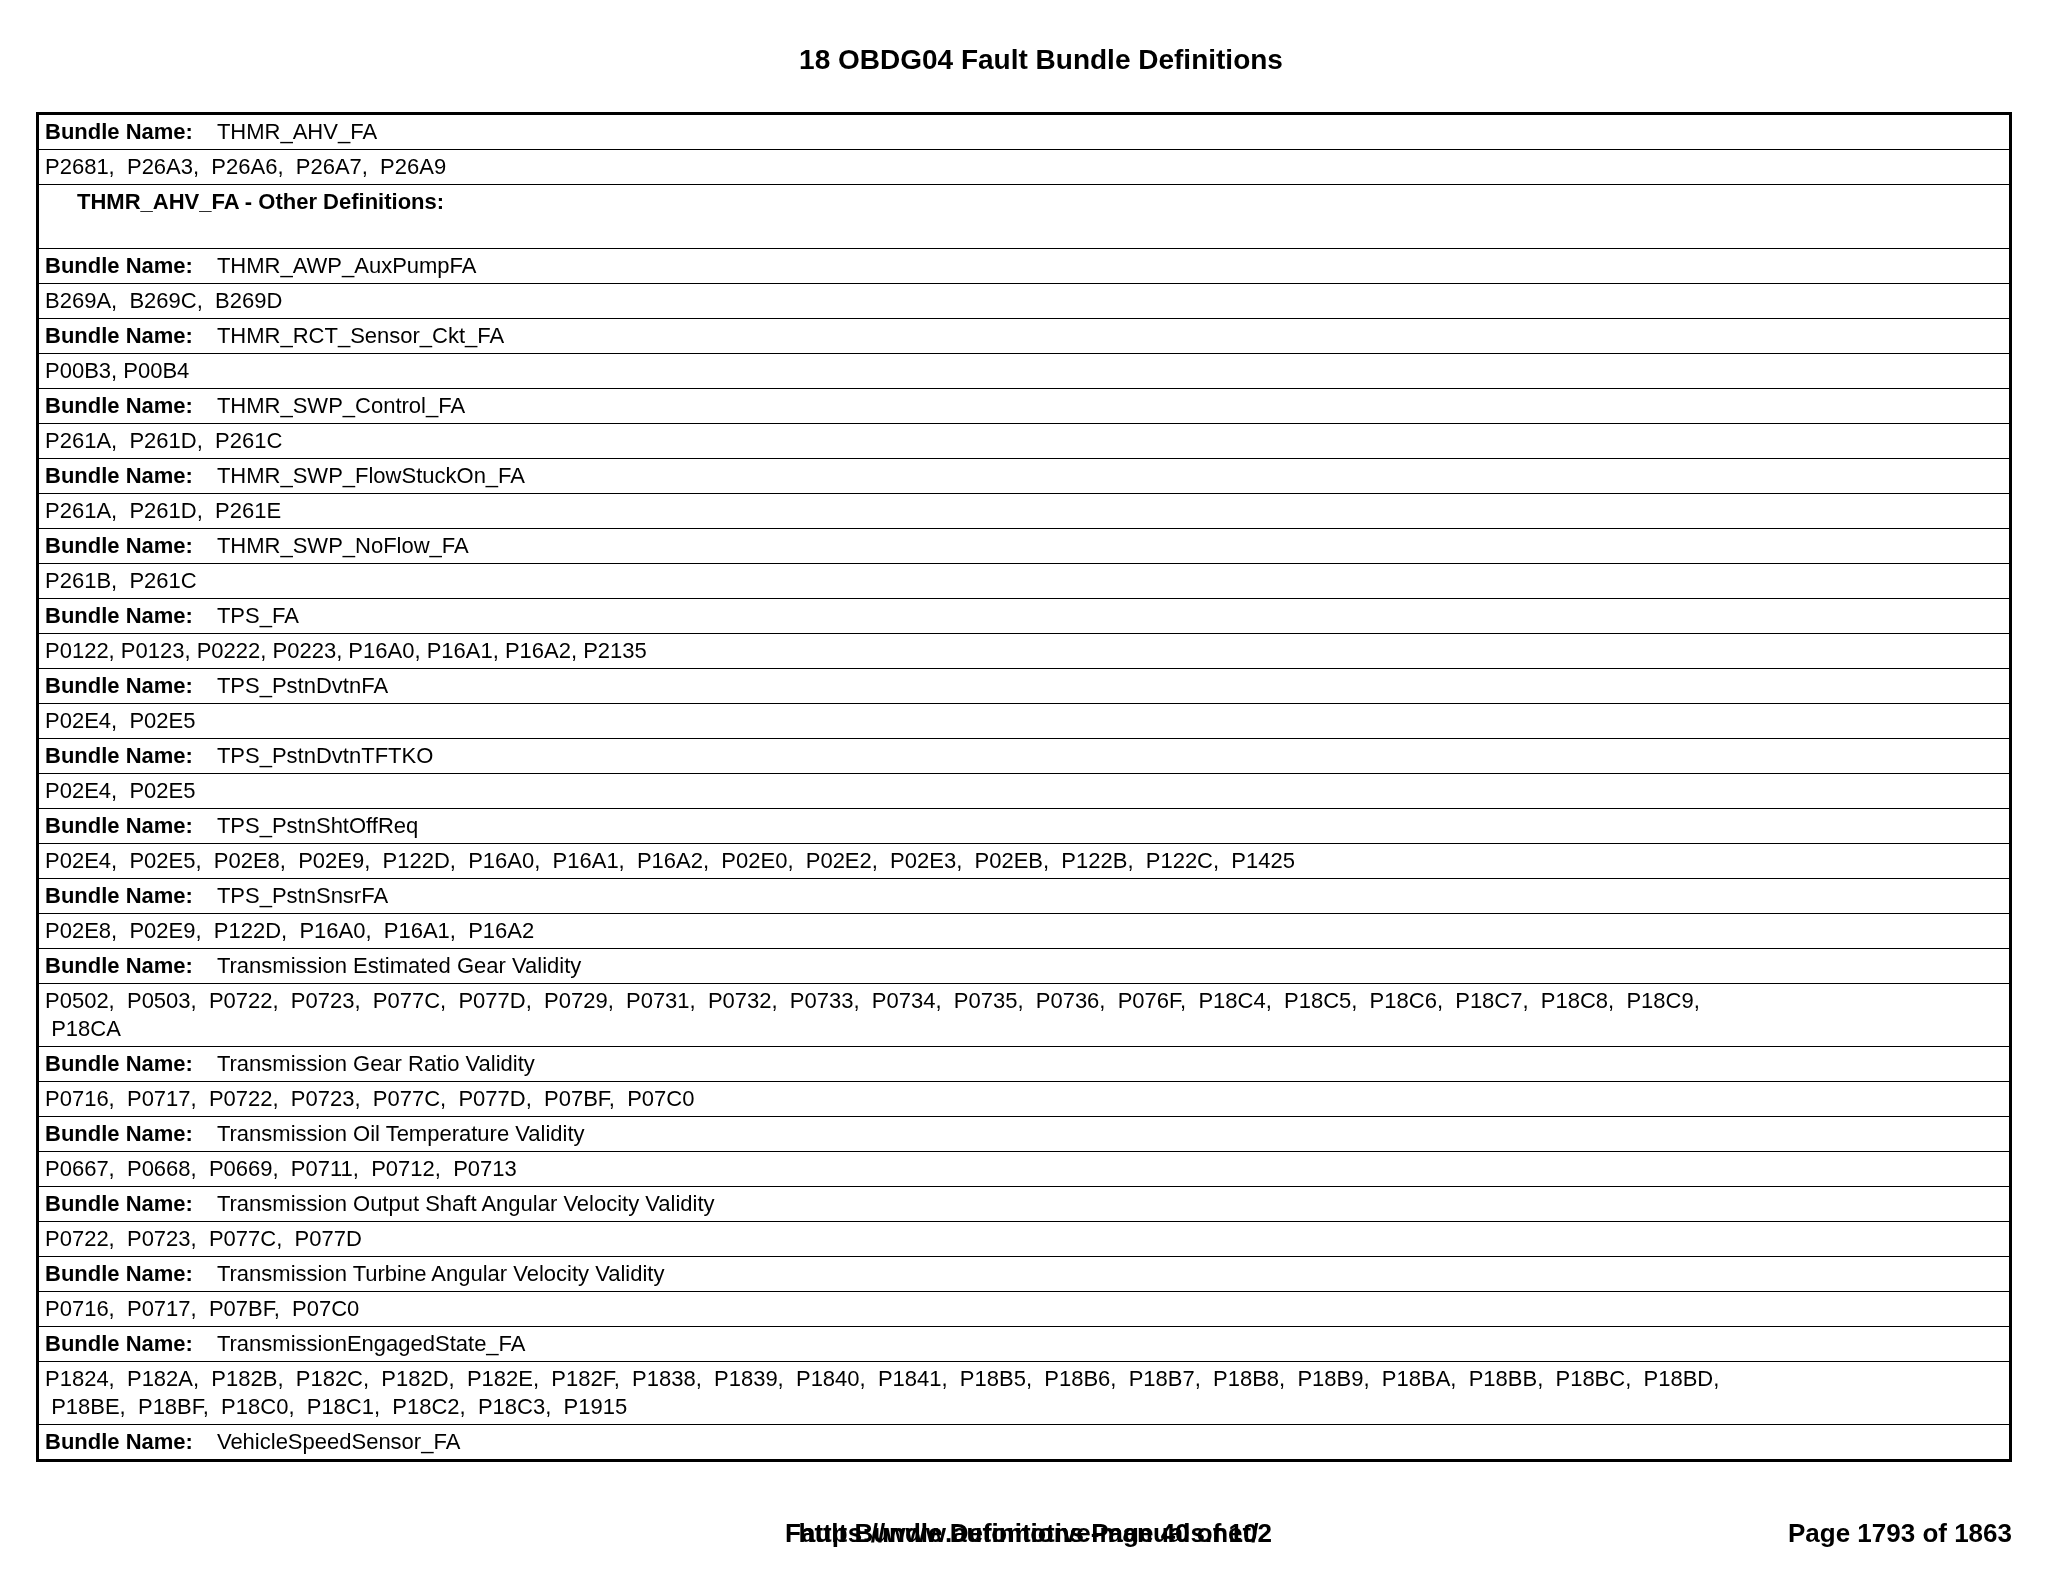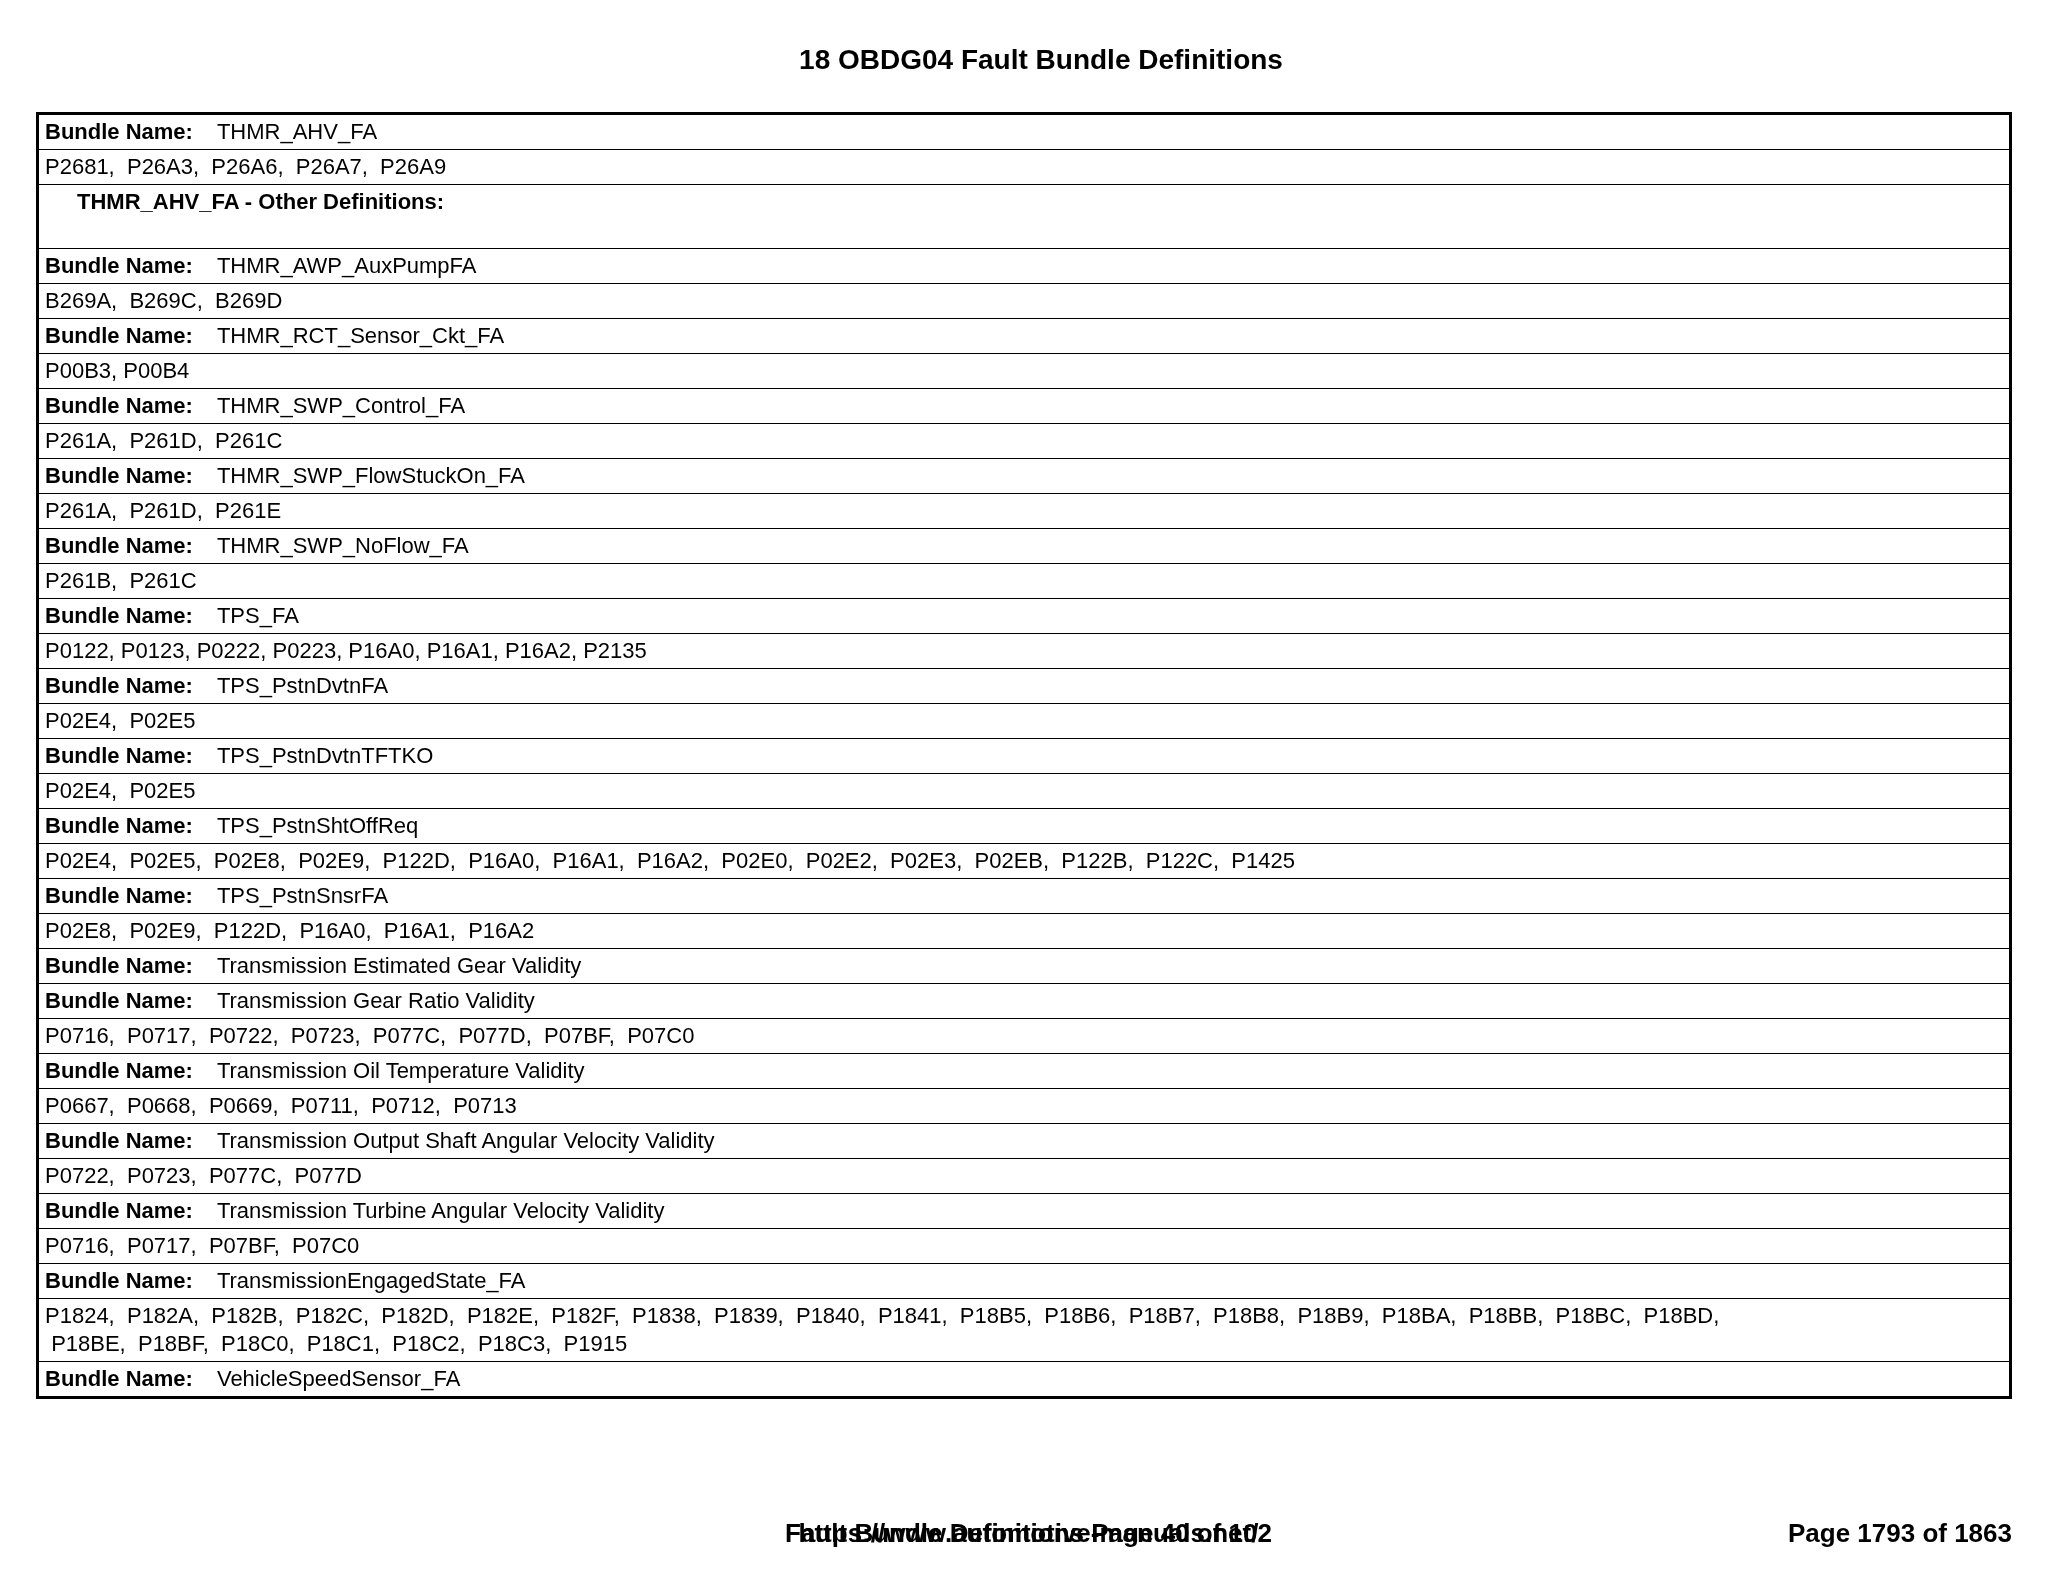--- a/index.html
+++ b/index.html
@@ -104,20 +104,22 @@
     <div class="row codes">P0122, P0123, P0222, P0223, P16A0, P16A1, P16A2, P2135</div>
     <div class="row bundle"><span class="label">Bundle Name:</span><span class="name">TPS_PstnDvtnFA</span></div>
     <div class="row codes">P02E4,  P02E5</div>
     <div class="row bundle"><span class="label">Bundle Name:</span><span class="name">TPS_PstnDvtnTFTKO</span></div>
     <div class="row codes">P02E4,  P02E5</div>
     <div class="row bundle"><span class="label">Bundle Name:</span><span class="name">TPS_PstnShtOffReq</span></div>
     <div class="row codes">P02E4,  P02E5,  P02E8,  P02E9,  P122D,  P16A0,  P16A1,  P16A2,  P02E0,  P02E2,  P02E3,  P02EB,  P122B,  P122C,  P1425</div>
     <div class="row bundle"><span class="label">Bundle Name:</span><span class="name">TPS_PstnSnsrFA</span></div>
     <div class="row codes">P02E8,  P02E9,  P122D,  P16A0,  P16A1,  P16A2</div>
     <div class="row bundle"><span class="label">Bundle Name:</span><span class="name">Transmission Estimated Gear Validity</span></div>
+    <div class="row codes">P0502,  P0503,  P0722,  P0723,  P077C,  P077D,  P0729,  P0731,  P0732,  P0733,  P0734,  P0735,  P0736,  P076F,  P18C4,  P18C5,  P18C6,  P18C7,  P18C8,  P18C9,
+ P18CA</div>
     <div class="row bundle"><span class="label">Bundle Name:</span><span class="name">Transmission Gear Ratio Validity</span></div>
     <div class="row codes">P0716,  P0717,  P0722,  P0723,  P077C,  P077D,  P07BF,  P07C0</div>
     <div class="row bundle"><span class="label">Bundle Name:</span><span class="name">Transmission Oil Temperature Validity</span></div>
     <div class="row codes">P0667,  P0668,  P0669,  P0711,  P0712,  P0713</div>
     <div class="row bundle"><span class="label">Bundle Name:</span><span class="name">Transmission Output Shaft Angular Velocity Validity</span></div>
     <div class="row codes">P0722,  P0723,  P077C,  P077D</div>
     <div class="row bundle"><span class="label">Bundle Name:</span><span class="name">Transmission Turbine Angular Velocity Validity</span></div>
     <div class="row codes">P0716,  P0717,  P07BF,  P07C0</div>
     <div class="row bundle"><span class="label">Bundle Name:</span><span class="name">TransmissionEngagedState_FA</span></div>
     <div class="row codes">P1824,  P182A,  P182B,  P182C,  P182D,  P182E,  P182F,  P1838,  P1839,  P1840,  P1841,  P18B5,  P18B6,  P18B7,  P18B8,  P18B9,  P18BA,  P18BB,  P18BC,  P18BD,

